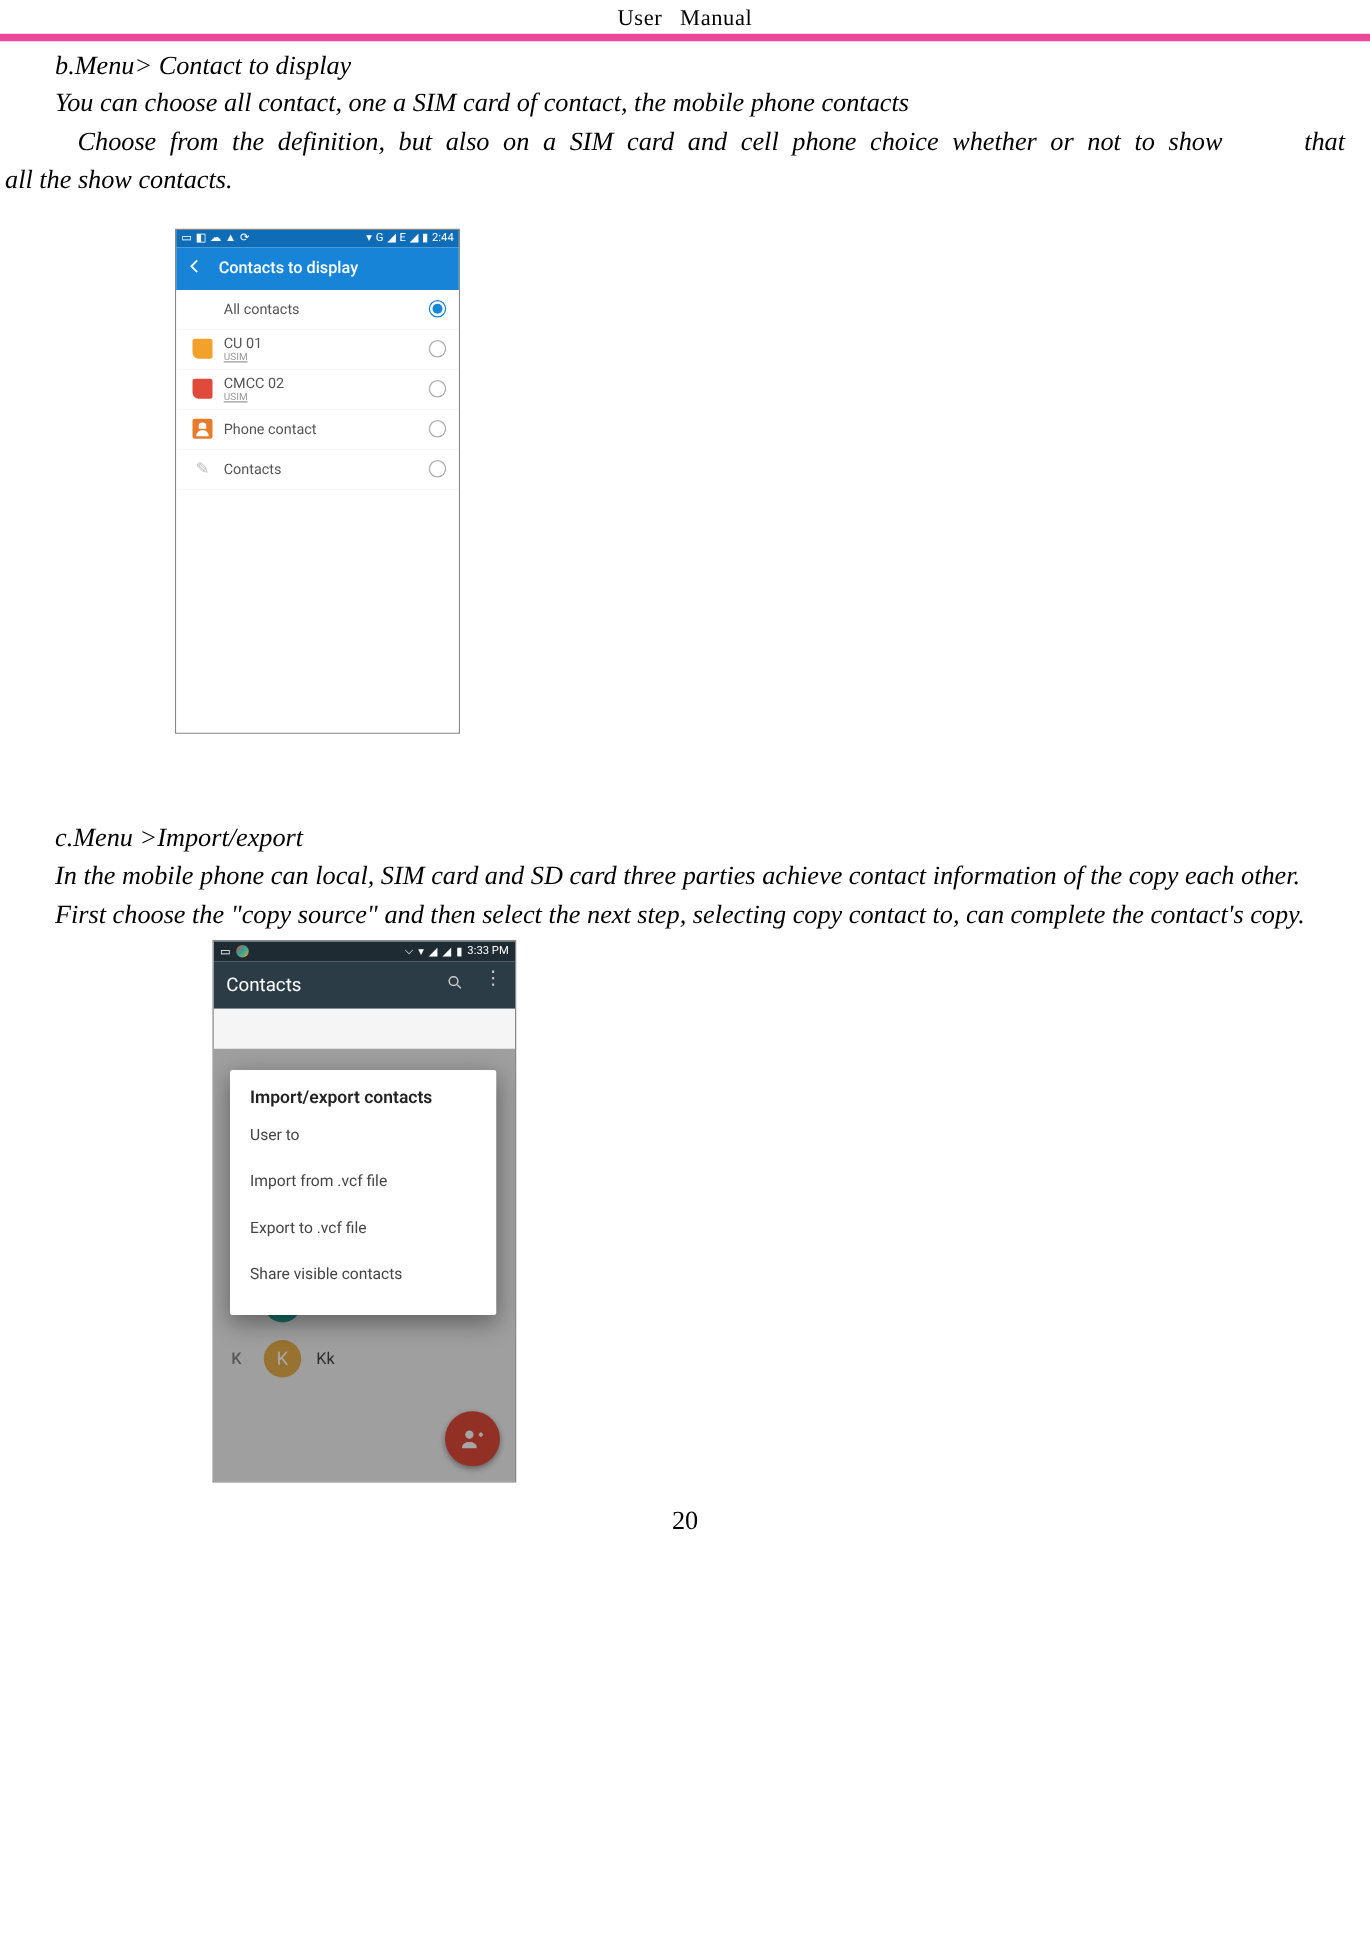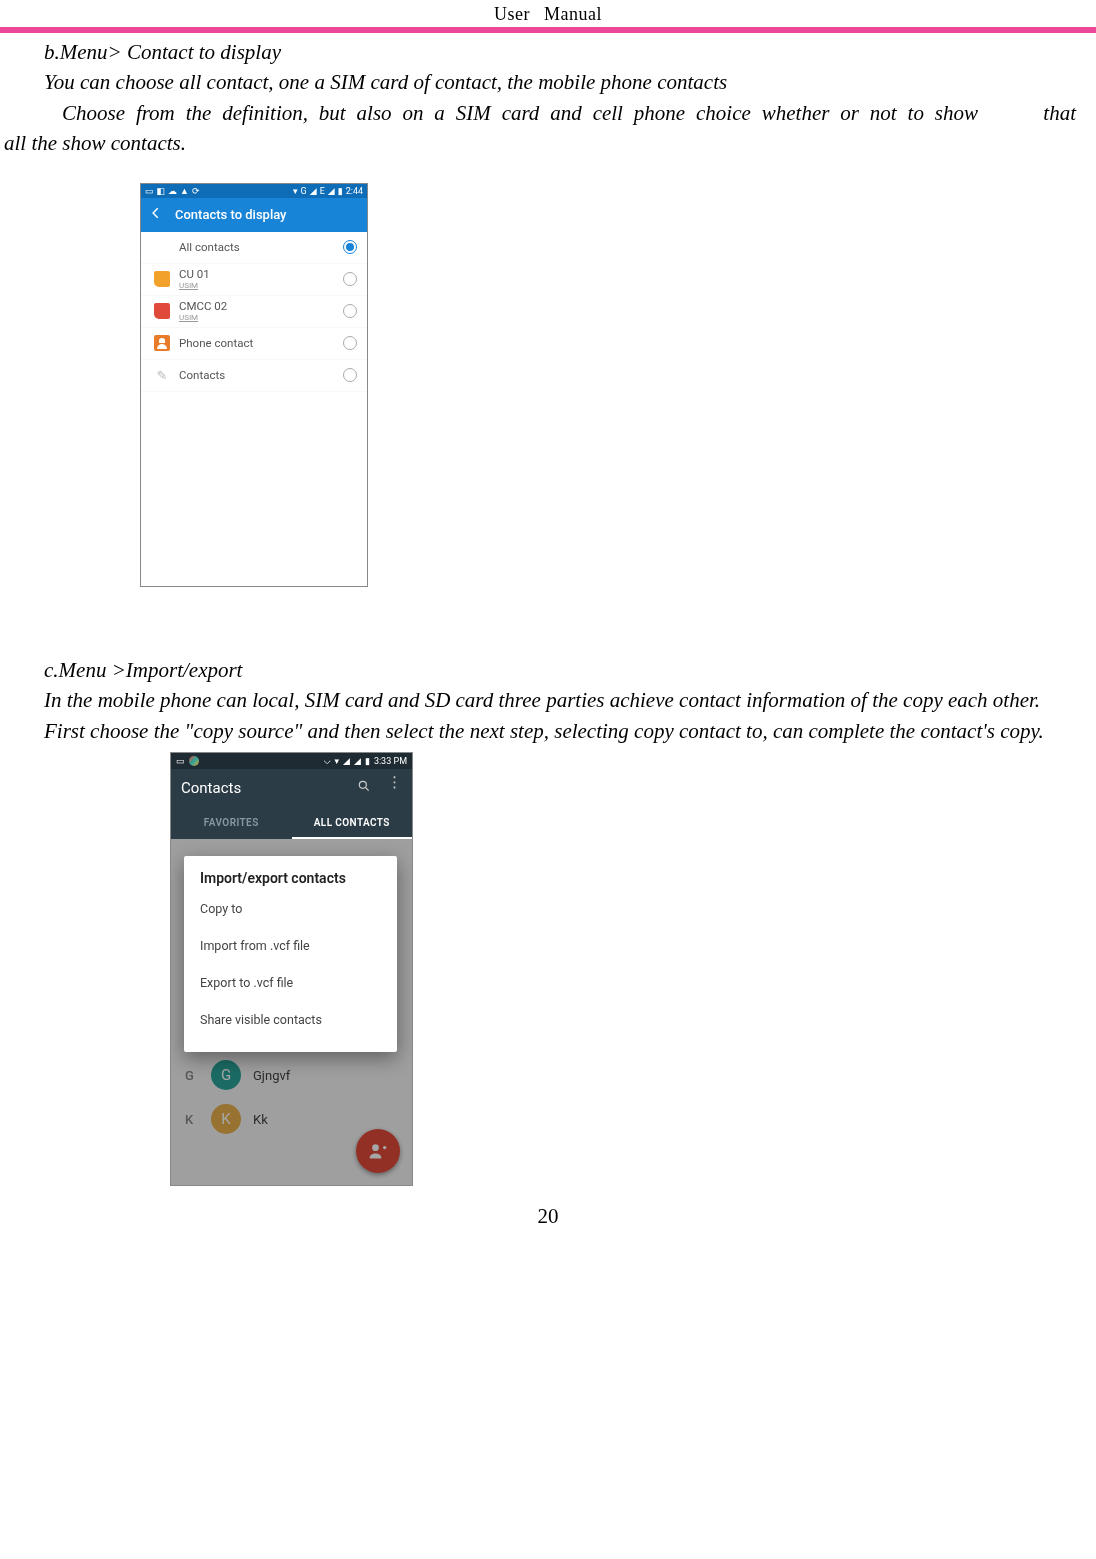--- a/index.html
+++ b/index.html
@@ -415,24 +415,20 @@
           <span>
             <svg width="14" height="14" viewBox="0 0 24 24" fill="none" stroke="#ccc" stroke-width="2">
                 <circle cx="10" cy="10" r="6"></circle>
                 <path d="M15 15 L20 20"></path>
               </svg>
           </span>
           <span style="line-height:0.5;">⋮</span>
         </div>
       </div>
 
-      <div class="tabs">
-        <div class="tab">FAVORITES</div>
-        <div class="tab active">ALL CONTACTS</div>
-      </div>
 
       <div class="contact-list">
         <div style="height:210px;"></div>
         <div class="contact-row">
           <span class="index">G</span>
           <div class="avatar">G</div>
           <span>Gjngvf</span>
         </div>
         <div class="contact-row">
           <span class="index">K</span>
@@ -446,21 +442,21 @@
               <path d="M2 20c0-3 3-5 7-5s7 2 7 5v1H2z"></path>
               <path d="M18 8h4M20 6v4" stroke="#fff" stroke-width="2"></path>
             </svg>
         </div>
       </div>
 
       <div class="overlay"></div>
 
       <div class="dialog">
         <h4>Import/export contacts</h4>
-        <div class="opt">Copy to</div>
+        <div class="opt">User to</div>
         <div class="opt">Import from .vcf file</div>
         <div class="opt">Export to .vcf file</div>
         <div class="opt">Share visible contacts</div>
       </div>
 
     </div>
   </div>
 
   <div class="page-number">20</div>
 

